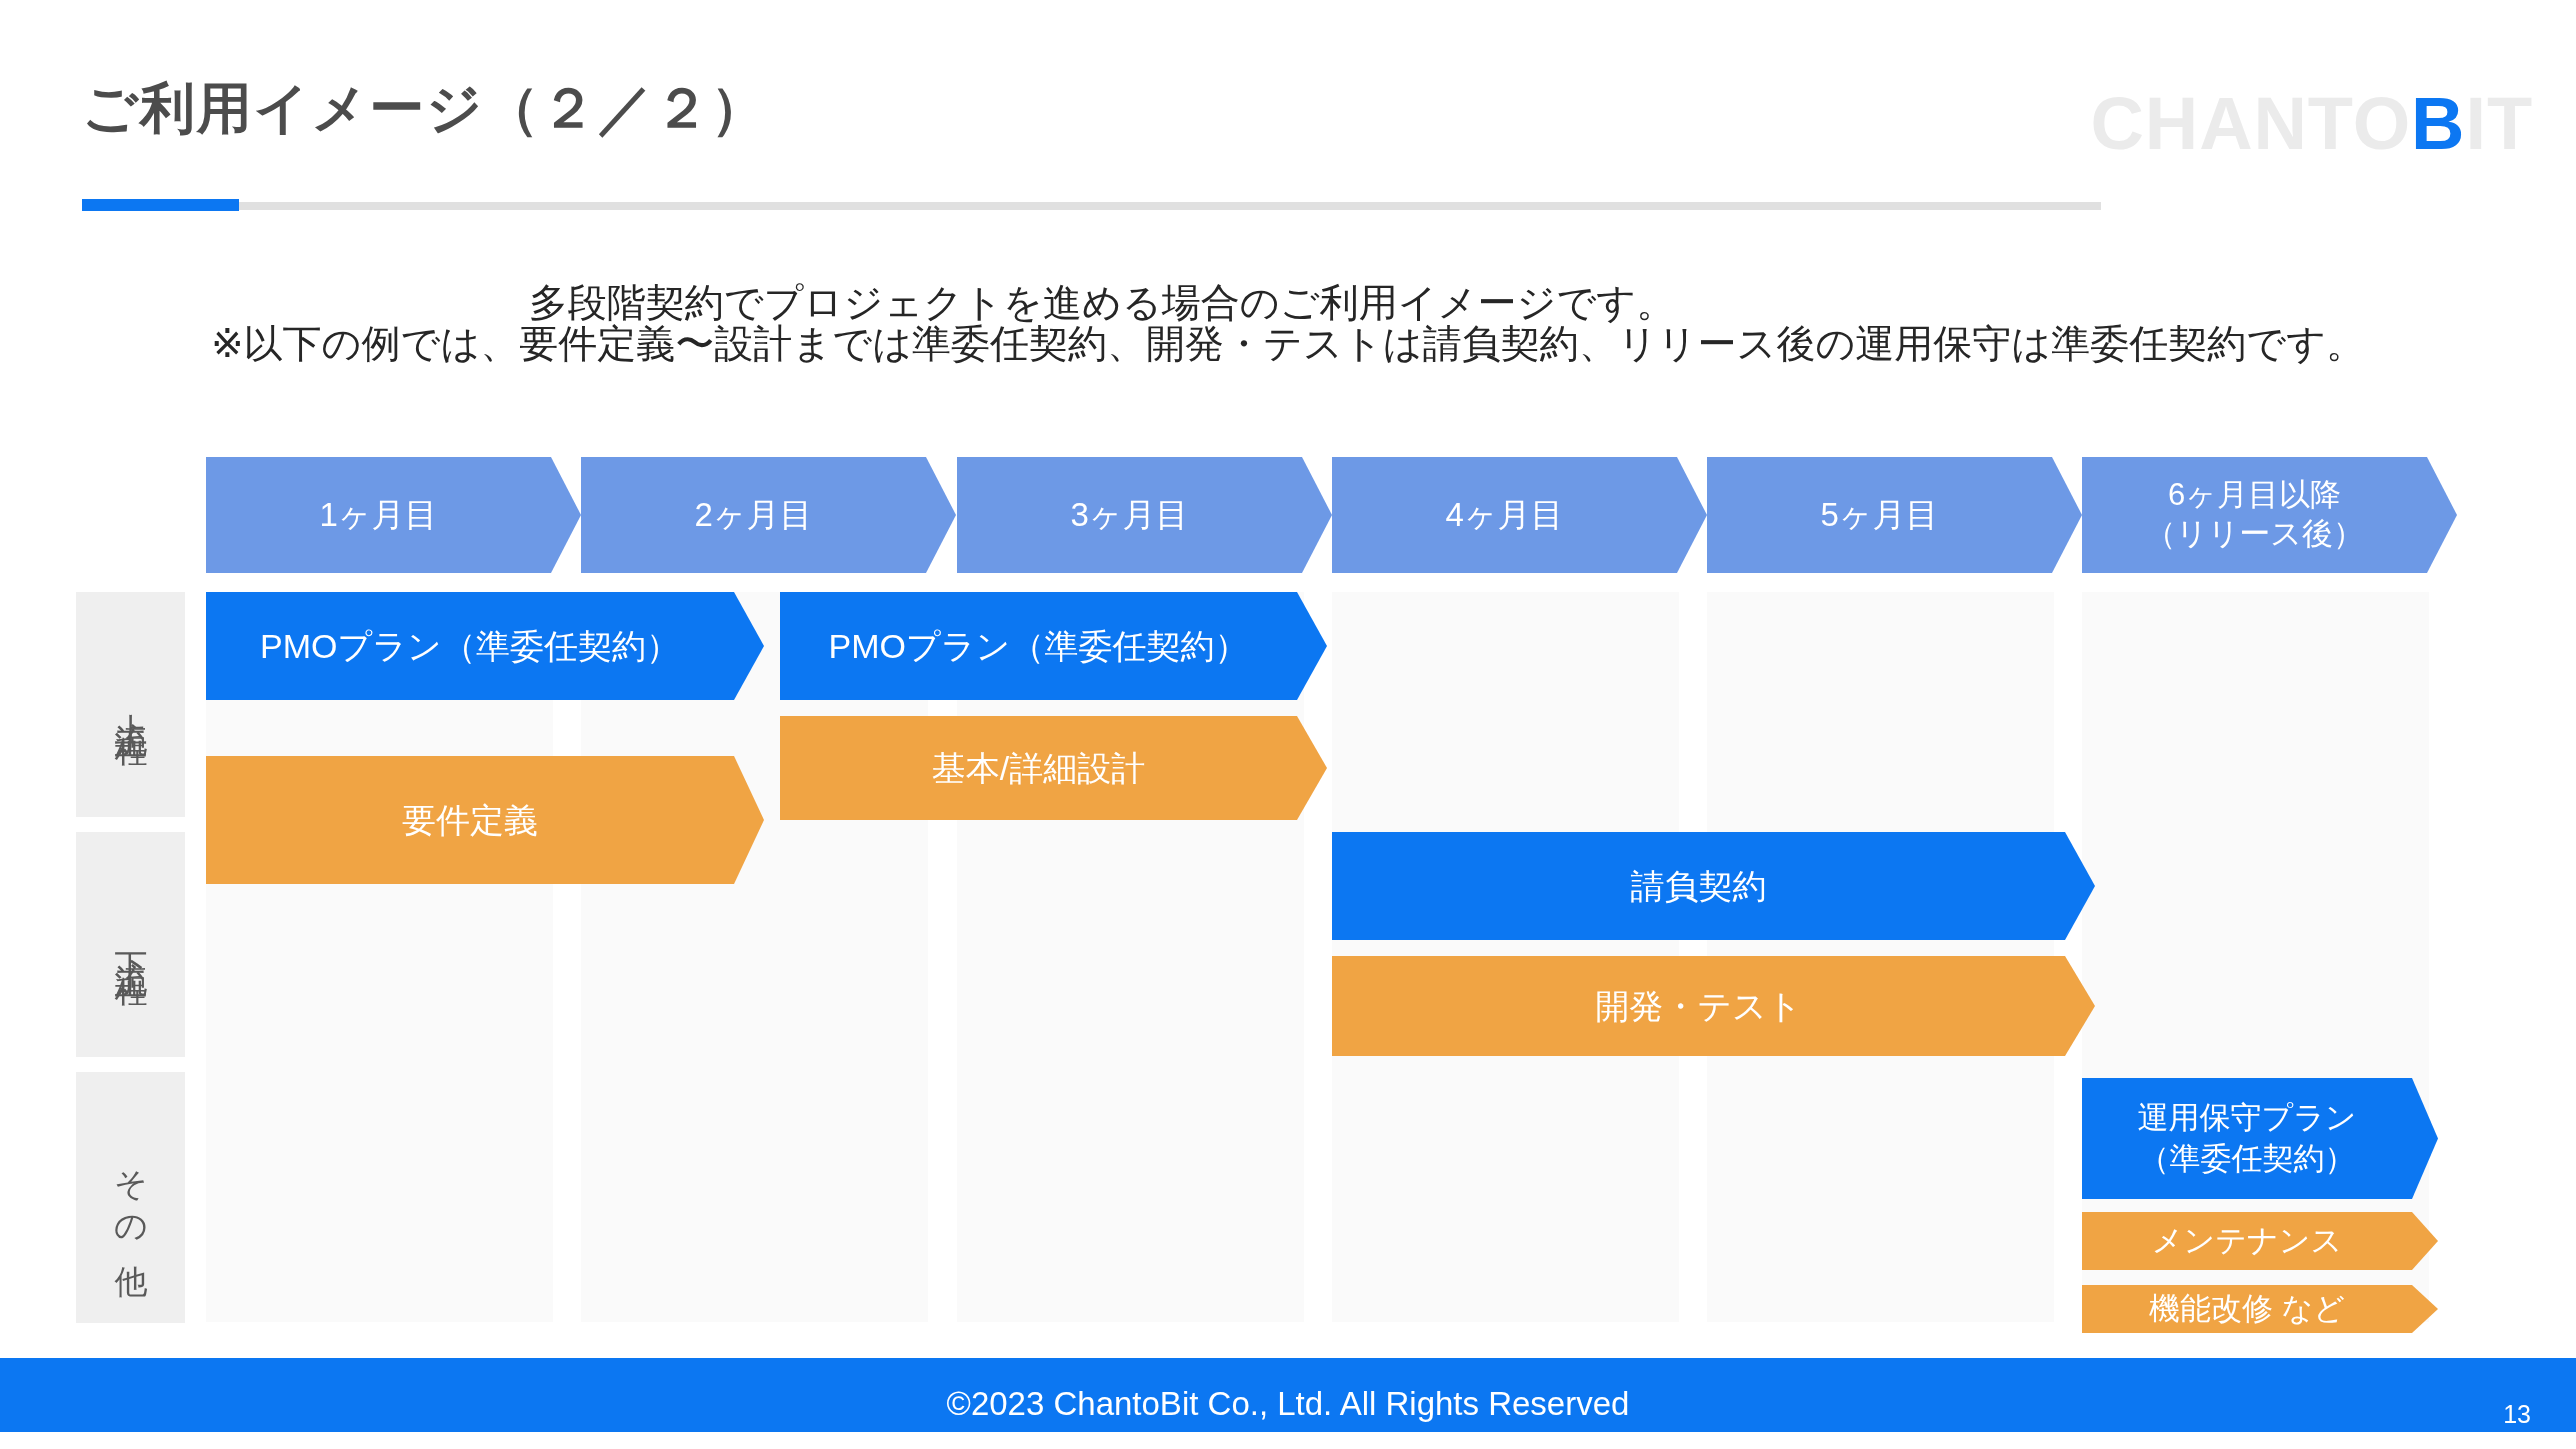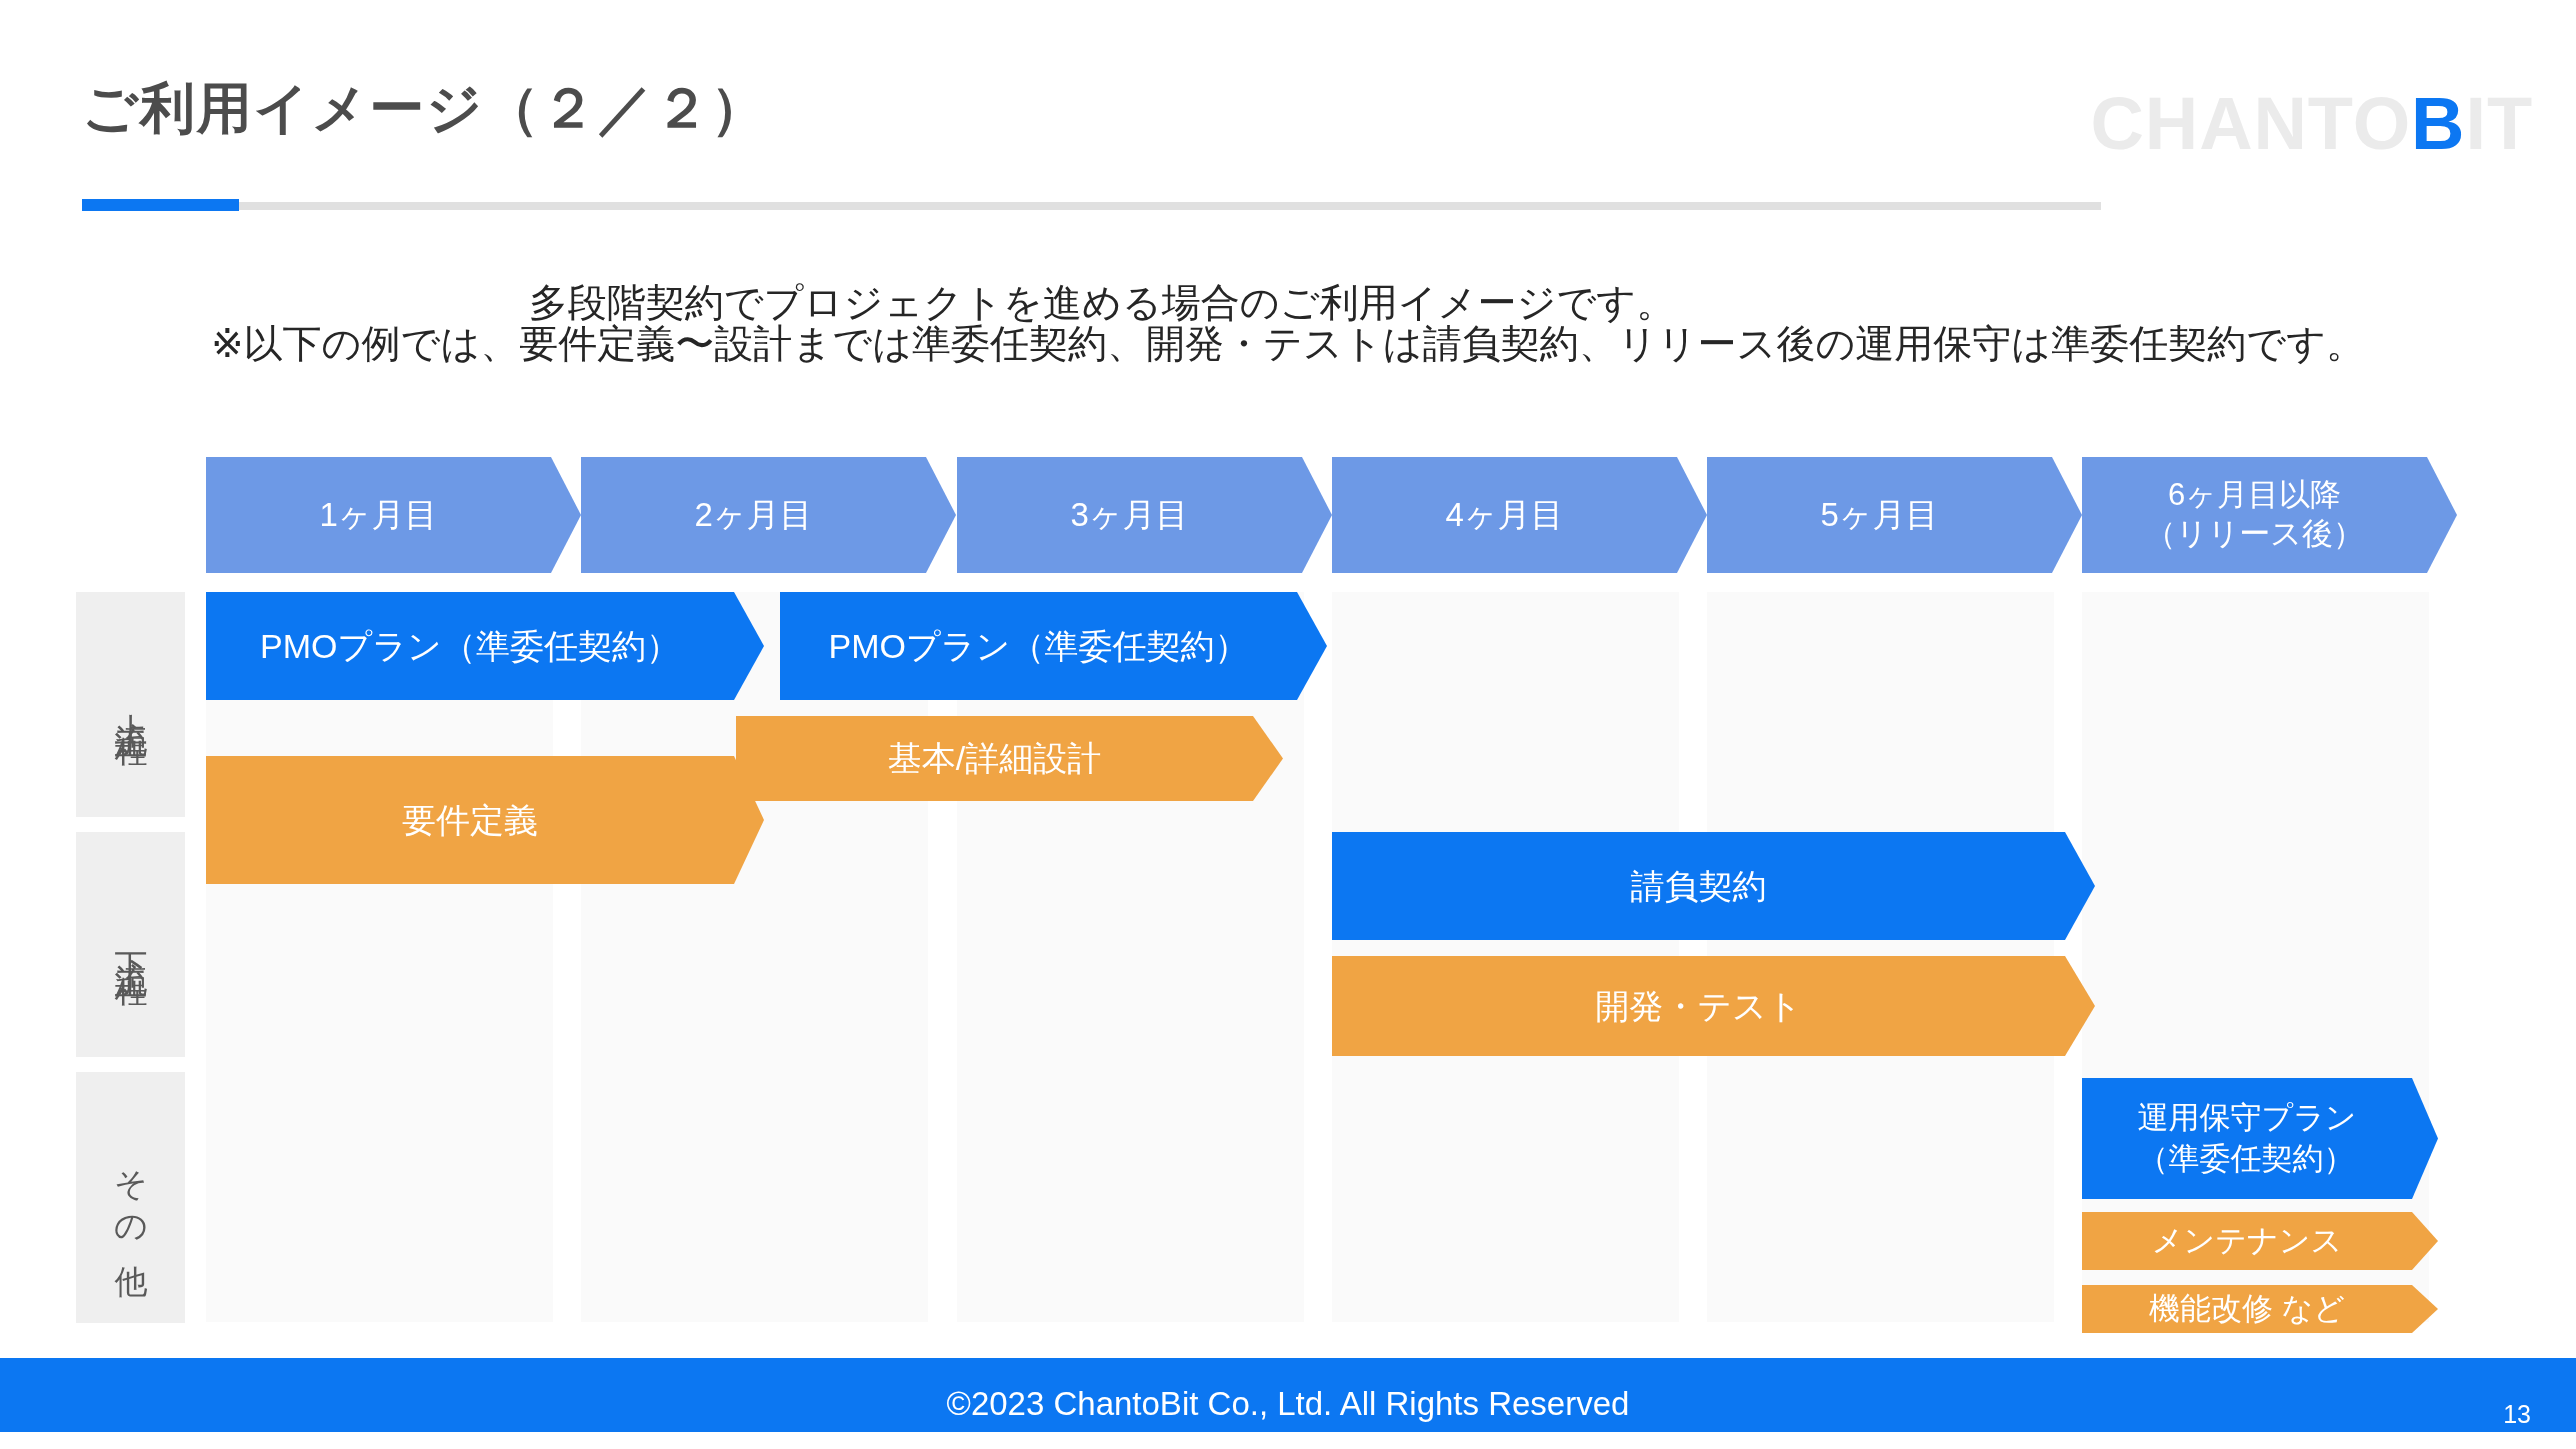--- a/index.html
+++ b/index.html
@@ -35,21 +35,21 @@
     display:flex;align-items:center;justify-content:center;padding-right:30px;
     color:var(--white);font-size:33px;white-space:pre-line;text-align:center;line-height:1.25;}
 
   .row-label{position:absolute;left:76px;width:109px;background:var(--labelbox);
     display:flex;align-items:center;justify-content:center;
     writing-mode:vertical-rl;text-orientation:upright;
     color:var(--labeltext);font-size:33px;letter-spacing:8.6px;}
 
   .bar{position:absolute;display:flex;align-items:center;justify-content:center;
     padding-right:30px;color:var(--white);font-size:34px;white-space:pre-line;
-    text-align:left;line-height:1.3;
+    text-align:center;line-height:1.3;
     clip-path:polygon(0 0,calc(100% - 30px) 0,100% 50%,calc(100% - 30px) 100%,0 100%);}
   .bar.blue{background:var(--blue);}
   .bar.orange{background:var(--orange);}
   .bar.small{font-size:31px;padding-right:26px;
     clip-path:polygon(0 0,calc(100% - 26px) 0,100% 50%,calc(100% - 26px) 100%,0 100%);}
 
   .footer{position:absolute;left:0;top:1358px;width:2576px;height:74px;background:var(--blue);}
   .footer-copy{position:absolute;left:0;top:0;width:2576px;height:92px;display:flex;
     align-items:center;justify-content:center;color:var(--white);font-size:33px;}
   .footer-page{position:absolute;right:45px;top:10px;height:92px;display:flex;
@@ -87,21 +87,21 @@
     <div class="month-arrow" style="left:2082px;font-size:31px">6ヶ月目以降
 （リリース後）</div>
 
     <div class="row-label" style="top:592px;height:225px">上流工程</div>
     <div class="row-label" style="top:832px;height:225px">下流工程</div>
     <div class="row-label" style="top:1072px;height:251px">その他</div>
 
     <div class="bar blue" style="left:206px;top:592px;width:558px;height:108px">PMOプラン（準委任契約）</div>
     <div class="bar orange" style="left:206px;top:756px;width:558px;height:128px">要件定義</div>
     <div class="bar blue" style="left:780px;top:592px;width:547px;height:108px">PMOプラン（準委任契約）</div>
-    <div class="bar orange" style="left:736px;top:716px;width:547px;height:85px">基本/詳細設計</div>
+    <div class="bar orange" style="left:780px;top:716px;width:547px;height:104px">基本/詳細設計</div>
 
     <div class="bar blue" style="left:1332px;top:832px;width:763px;height:108px">請負契約</div>
     <div class="bar orange" style="left:1332px;top:956px;width:763px;height:100px">開発・テスト</div>
 
     <div class="bar blue small" style="left:2082px;top:1078px;width:356px;height:121px">運用保守プラン
 （準委任契約）</div>
     <div class="bar orange small" style="left:2082px;top:1212px;width:356px;height:58px">メンテナンス</div>
     <div class="bar orange small" style="left:2082px;top:1285px;width:356px;height:48px">機能改修 など</div>
 
   </div>

